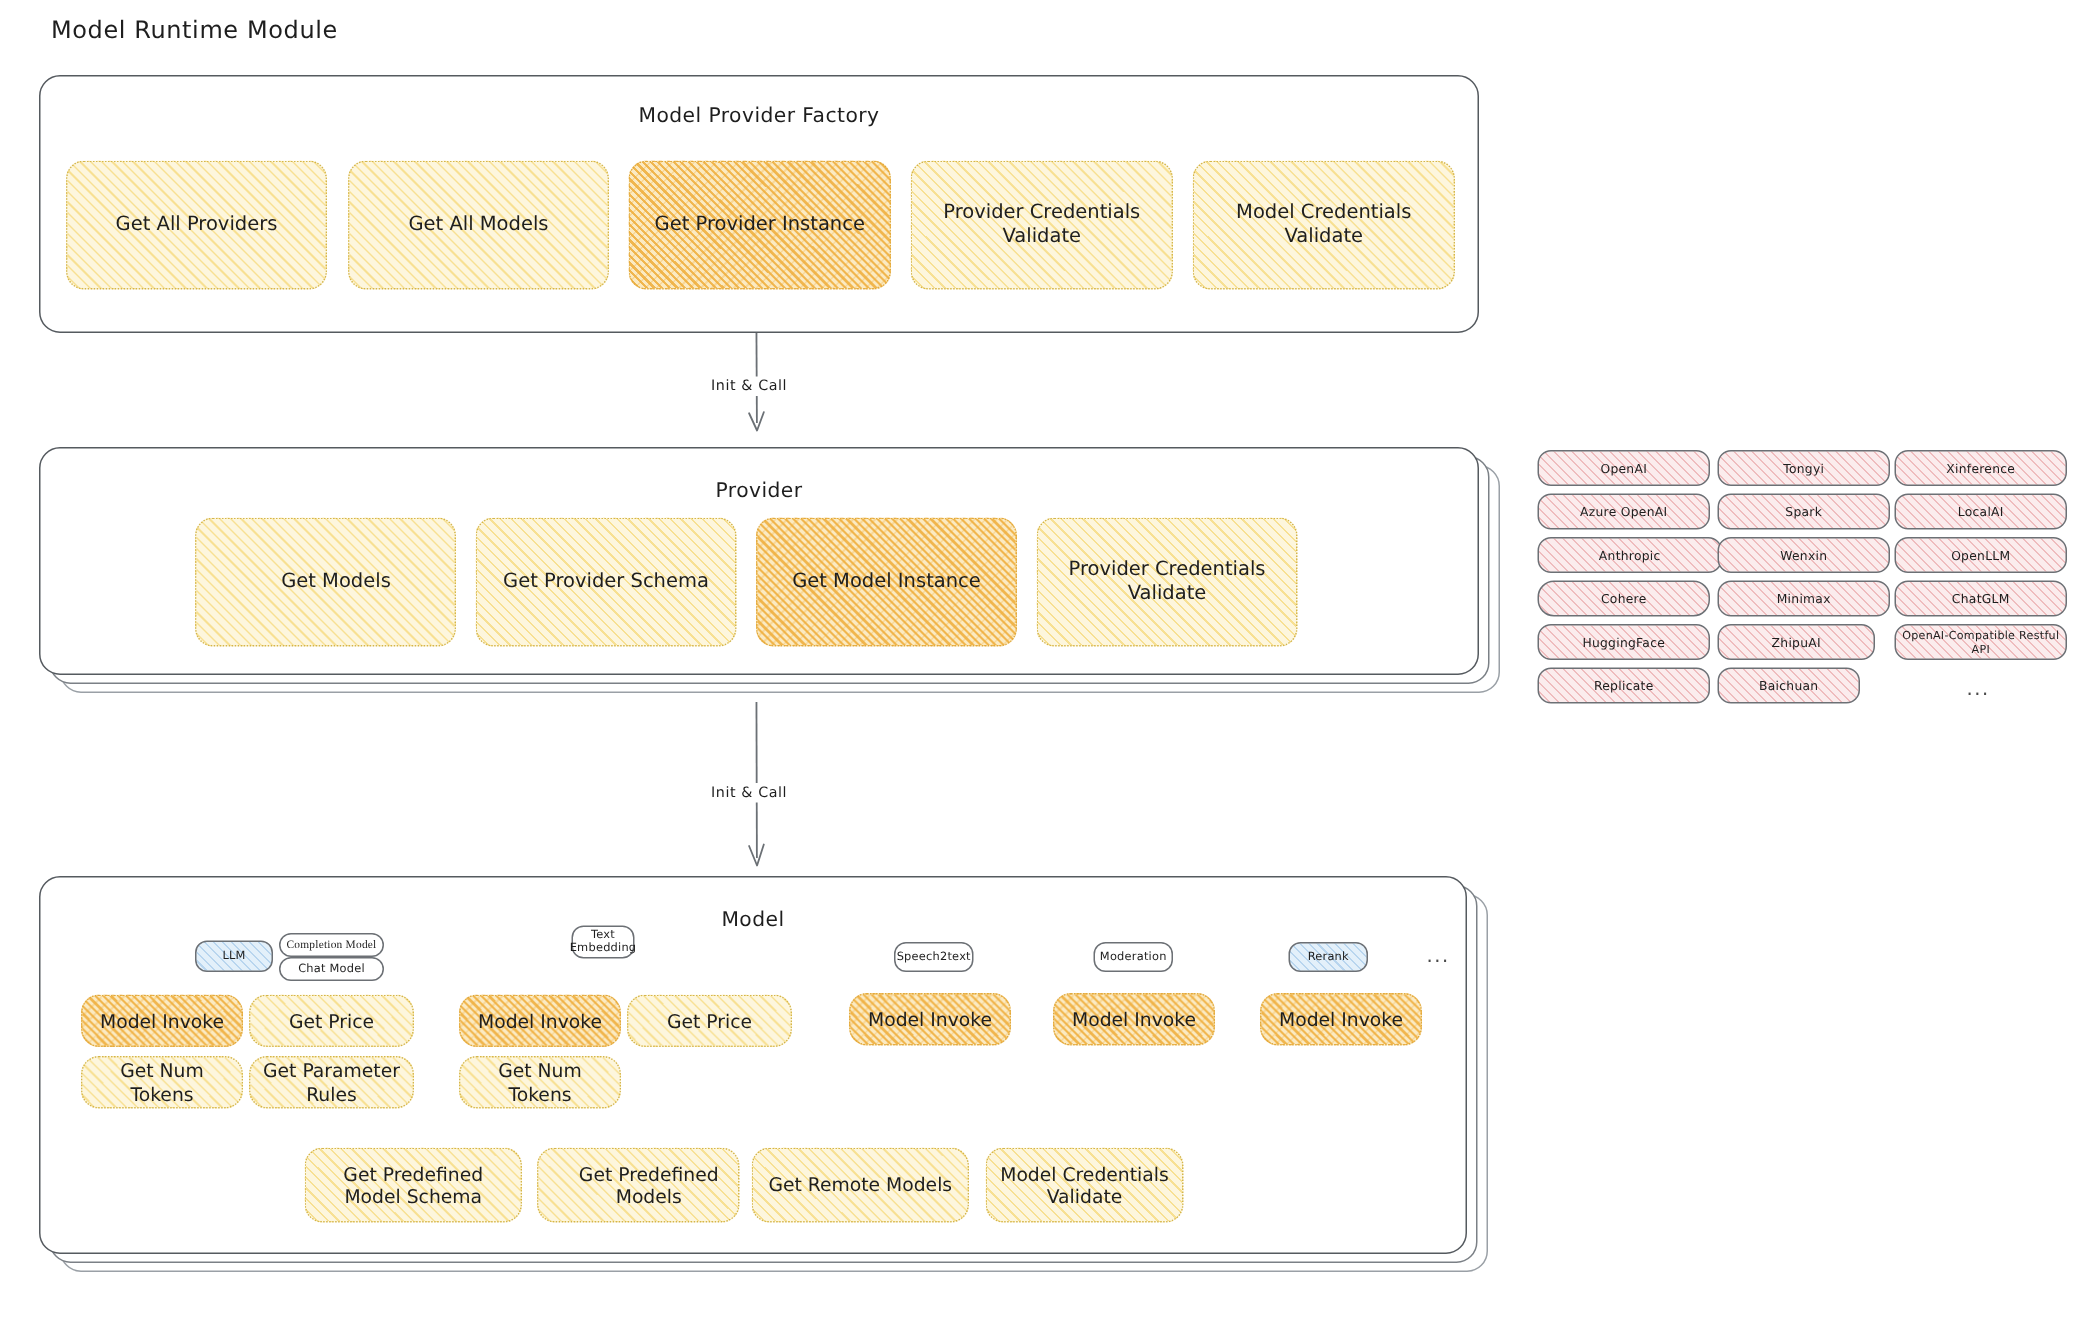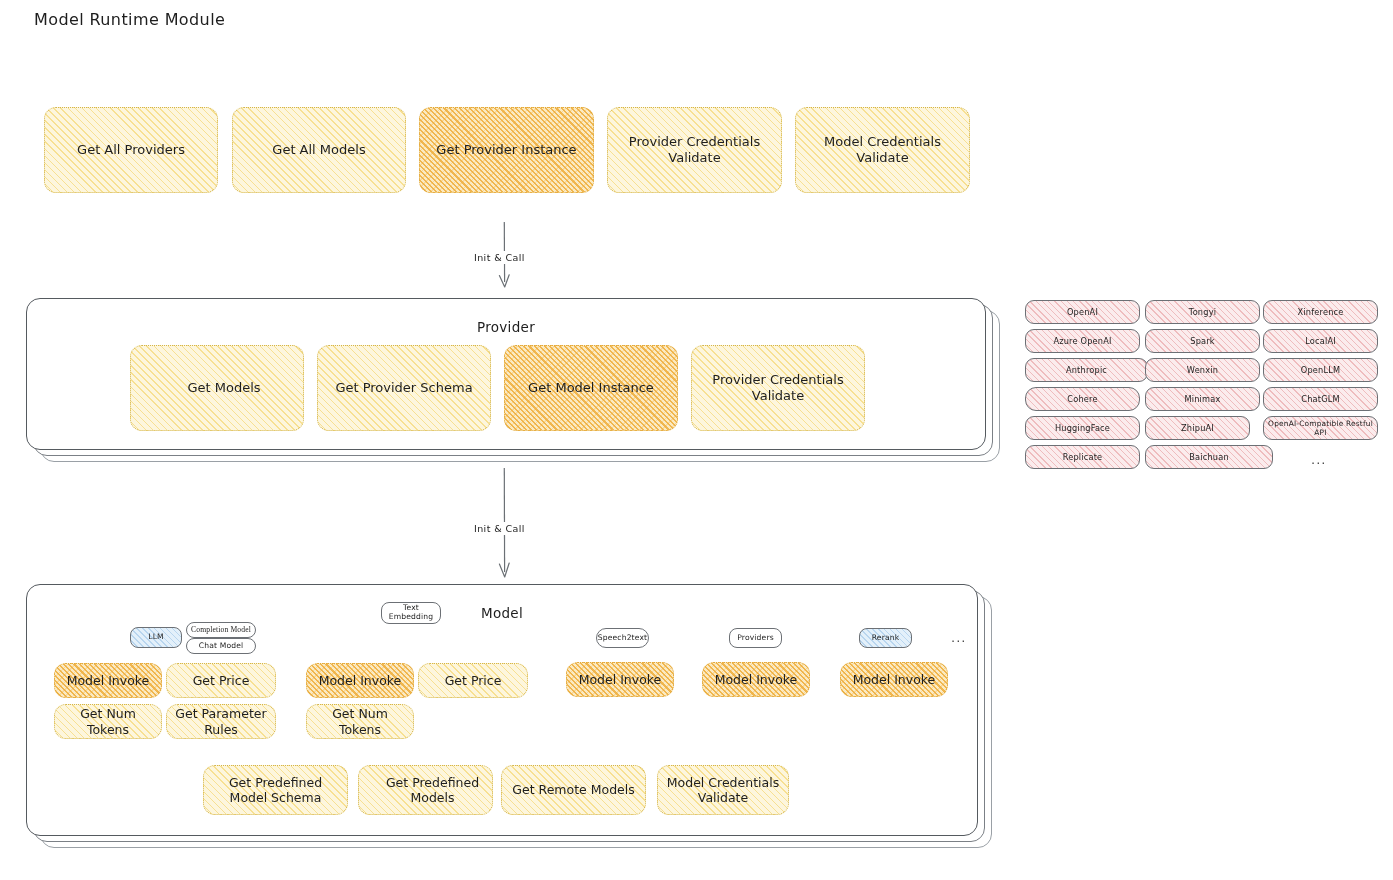--- a/index.html
+++ b/index.html
@@ -159,20 +159,23 @@
     letter-spacing: 1px;
   }
 </style>
 </head>
 <body>
 
 <div class="canvas">
 
   <div id="page-title">Model Runtime Module</div>
 
+  <div class="rbox" style="left:26px; top:50px; width:960px; height:172px;">
+    <div class="section-title" style="top:18px;">Model Provider Factory</div>
+  </div>
 
   <div class="hach big" style="left:44px; top:107px; width:174px; height:86px;">Get All Providers</div>
   <div class="hach big" style="left:232px; top:107px; width:174px; height:86px;">Get All Models</div>
   <div class="hach big strong" style="left:419px; top:107px; width:175px; height:86px;">Get Provider Instance</div>
   <div class="hach big" style="left:607px; top:107px; width:175px; height:86px;">Provider Credentials Validate</div>
   <div class="hach big" style="left:795px; top:107px; width:175px; height:86px;">Model Credentials Validate</div>
 
   <svg class="arrow-svg" style="left:496px; top:222px;" width="18" height="74" viewBox="0 0 18 74">
     <path d="M8.3 0 L8.6 60" stroke="#6b7075" stroke-width="1.2" fill="none"></path>
     <path d="M3.4 53.5 L8.7 65 L13.2 52.8" stroke="#6b7075" stroke-width="1.2" fill="none" stroke-linecap="round" stroke-linejoin="round"></path>
@@ -195,21 +198,21 @@
   <div class="chip-red" style="left:1025px; top:358px; width:123px; height:24px;">Anthropic</div>
   <div class="chip-red" style="left:1025px; top:387px; width:115px; height:24px;border-radius:11px;">Cohere</div>
   <div class="chip-red" style="left:1025px; top:416px; width:115px; height:24px;">HuggingFace</div>
   <div class="chip-red" style="left:1025px; top:445px; width:115px; height:24px;">Replicate</div>
 
   <div class="chip-red" style="left:1145px; top:300px; width:115px; height:24px;">Tongyi</div>
   <div class="chip-red" style="left:1145px; top:329px; width:115px; height:24px;">Spark</div>
   <div class="chip-red" style="left:1145px; top:358px; width:115px; height:24px;">Wenxin</div>
   <div class="chip-red" style="left:1145px; top:387px; width:115px; height:24px;">Minimax</div>
   <div class="chip-red" style="left:1145px; top:416px; width:105px; height:24px;">ZhipuAI</div>
-  <div class="chip-red" style="left:1145px; top:445px; width:128px; height:24px;">Baichuan</div>
+  <div class="chip-red" style="left:1145px; top:445px; width:95px; height:24px;">Baichuan</div>
 
   <div class="chip-red" style="left:1263px; top:300px; width:115px; height:24px;">Xinference</div>
   <div class="chip-red" style="left:1263px; top:329px; width:115px; height:24px;">LocalAI</div>
   <div class="chip-red" style="left:1263px; top:358px; width:115px; height:24px;">OpenLLM</div>
   <div class="chip-red" style="left:1263px; top:387px; width:115px; height:24px;">ChatGLM</div>
   <div class="chip-red" style="left:1263px; top:416px; width:115px; height:24px; font-size:7.4px;">OpenAI-Compatible Restful API</div>
   <div class="ellipsis" style="left:1311px; top:452px;">...</div>
 
   <svg class="arrow-svg" style="left:496px; top:468px;" width="18" height="115" viewBox="0 0 18 115">
     <path d="M8.3 0 L8.6 104" stroke="#6b7075" stroke-width="1.2" fill="none"></path>
@@ -225,30 +228,30 @@
 
   <div class="badge blue" style="left:130px; top:627px; width:52px; height:21px;">LLM</div>
   <div class="badge" style="left:186px; top:622px; width:70px; height:16px;font-family:Liberation Serif, serif;">Completion Model</div>
   <div class="badge" style="left:186px; top:638px; width:70px; height:16px;">Chat Model</div>
 
   <div class="hach strong" style="left:54px; top:663px; width:108px; height:35px;">Model Invoke</div>
   <div class="hach" style="left:166px; top:663px; width:110px; height:35px;">Get Price</div>
   <div class="hach" style="left:54px; top:704px; width:108px; height:35px;">Get Num Tokens</div>
   <div class="hach" style="left:166px; top:704px; width:110px; height:35px;">Get Parameter Rules</div>
 
-  <div class="badge" style="left:381px; top:602px; width:60px; height:22px;">Text Embedding</div>
+  <div class="badge" style="left:381px; top:617px; width:42px; height:22px;">Text Embedding</div>
 
   <div class="hach strong" style="left:306px; top:663px; width:108px; height:35px;">Model Invoke</div>
   <div class="hach" style="left:418px; top:663px; width:110px; height:35px;">Get Price</div>
   <div class="hach" style="left:306px; top:704px; width:108px; height:35px;">Get Num Tokens</div>
 
-  <div class="badge" style="left:596px; top:628px; width:53px; height:20px;border-radius:10px;">Speech2text</div>
+  <div class="badge" style="left:596px; top:628px; width:53px; height:20px;">Speech2text</div>
   <div class="hach strong" style="left:566px; top:662px; width:108px; height:35px;">Model Invoke</div>
 
-  <div class="badge" style="left:729px; top:628px; width:53px; height:20px;">Providers</div>
+  <div class="badge" style="left:729px; top:628px; width:53px; height:20px;">Moderation</div>
   <div class="hach strong" style="left:702px; top:662px; width:108px; height:35px;">Model Invoke</div>
 
   <div class="badge blue" style="left:859px; top:628px; width:53px; height:20px;">Rerank</div>
   <div class="hach strong" style="left:840px; top:662px; width:108px; height:35px;">Model Invoke</div>
 
   <div class="ellipsis" style="left:951px; top:630px;">...</div>
 
   <div class="hach" style="left:203px; top:765px; width:145px; height:50px;">Get Predefined Model Schema</div>
   <div class="hach" style="left:358px; top:765px; width:135px; height:50px;padding-left:20px;">Get Predefined Models</div>
   <div class="hach" style="left:501px; top:765px; width:145px; height:50px;">Get Remote Models</div>

